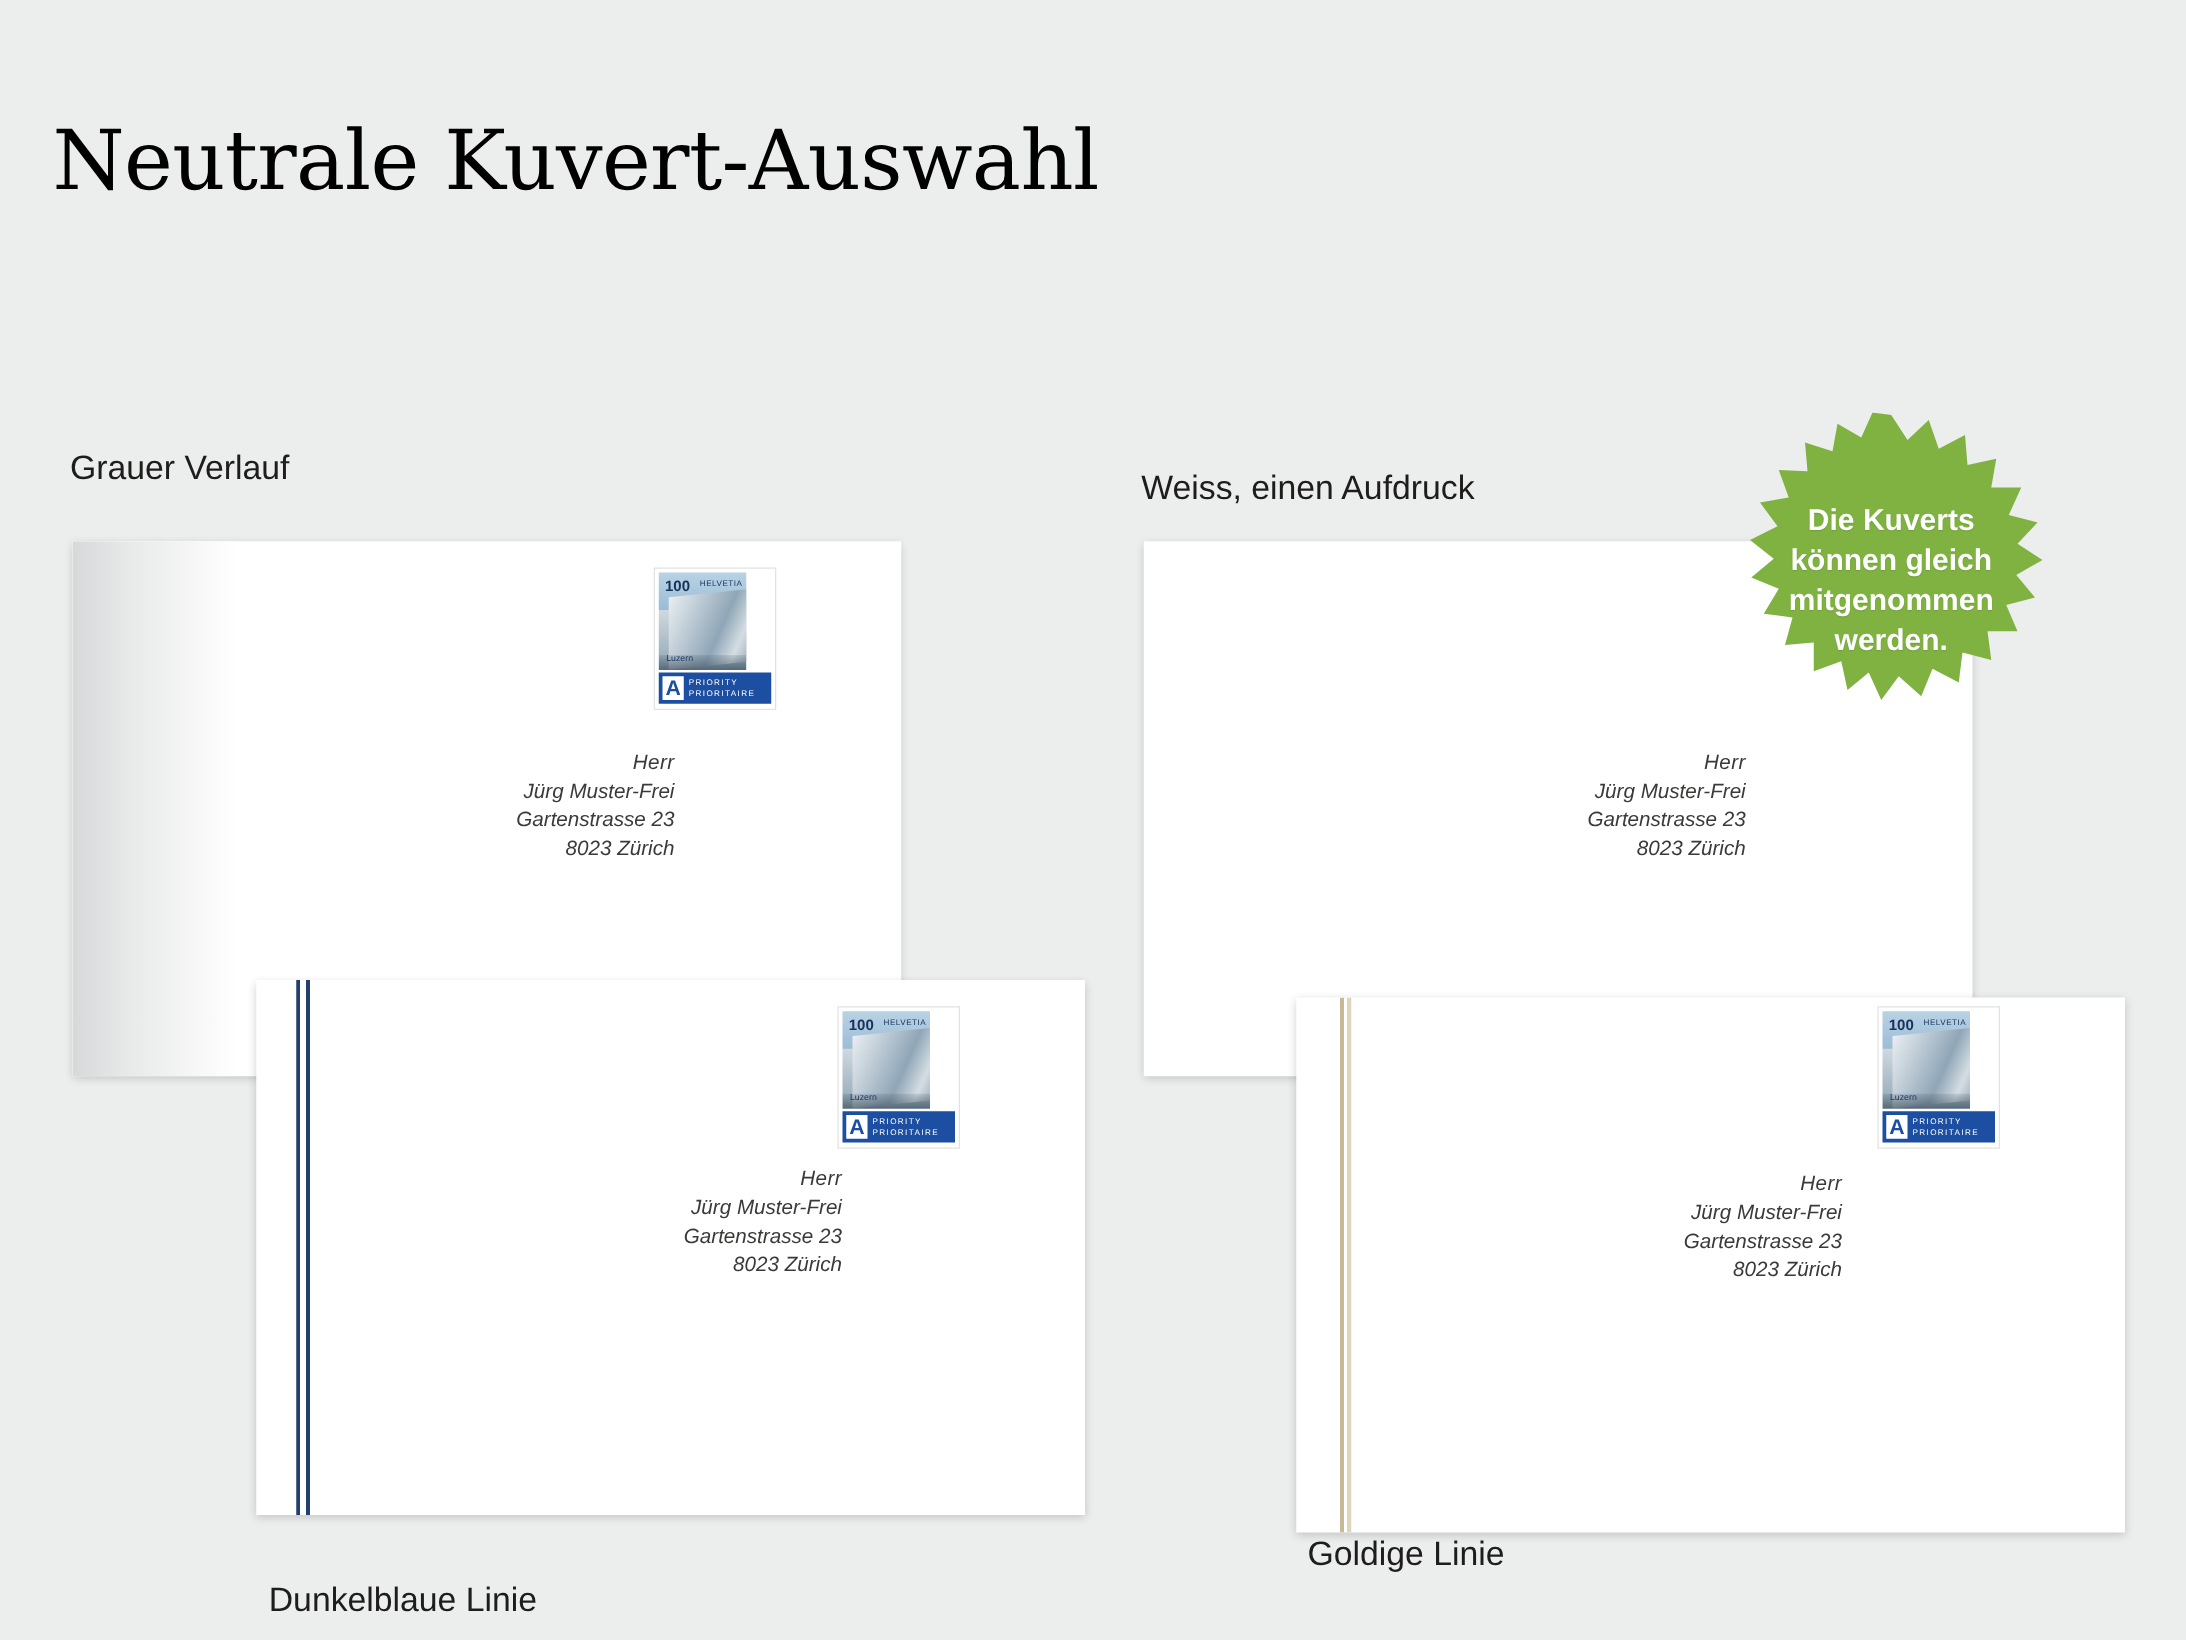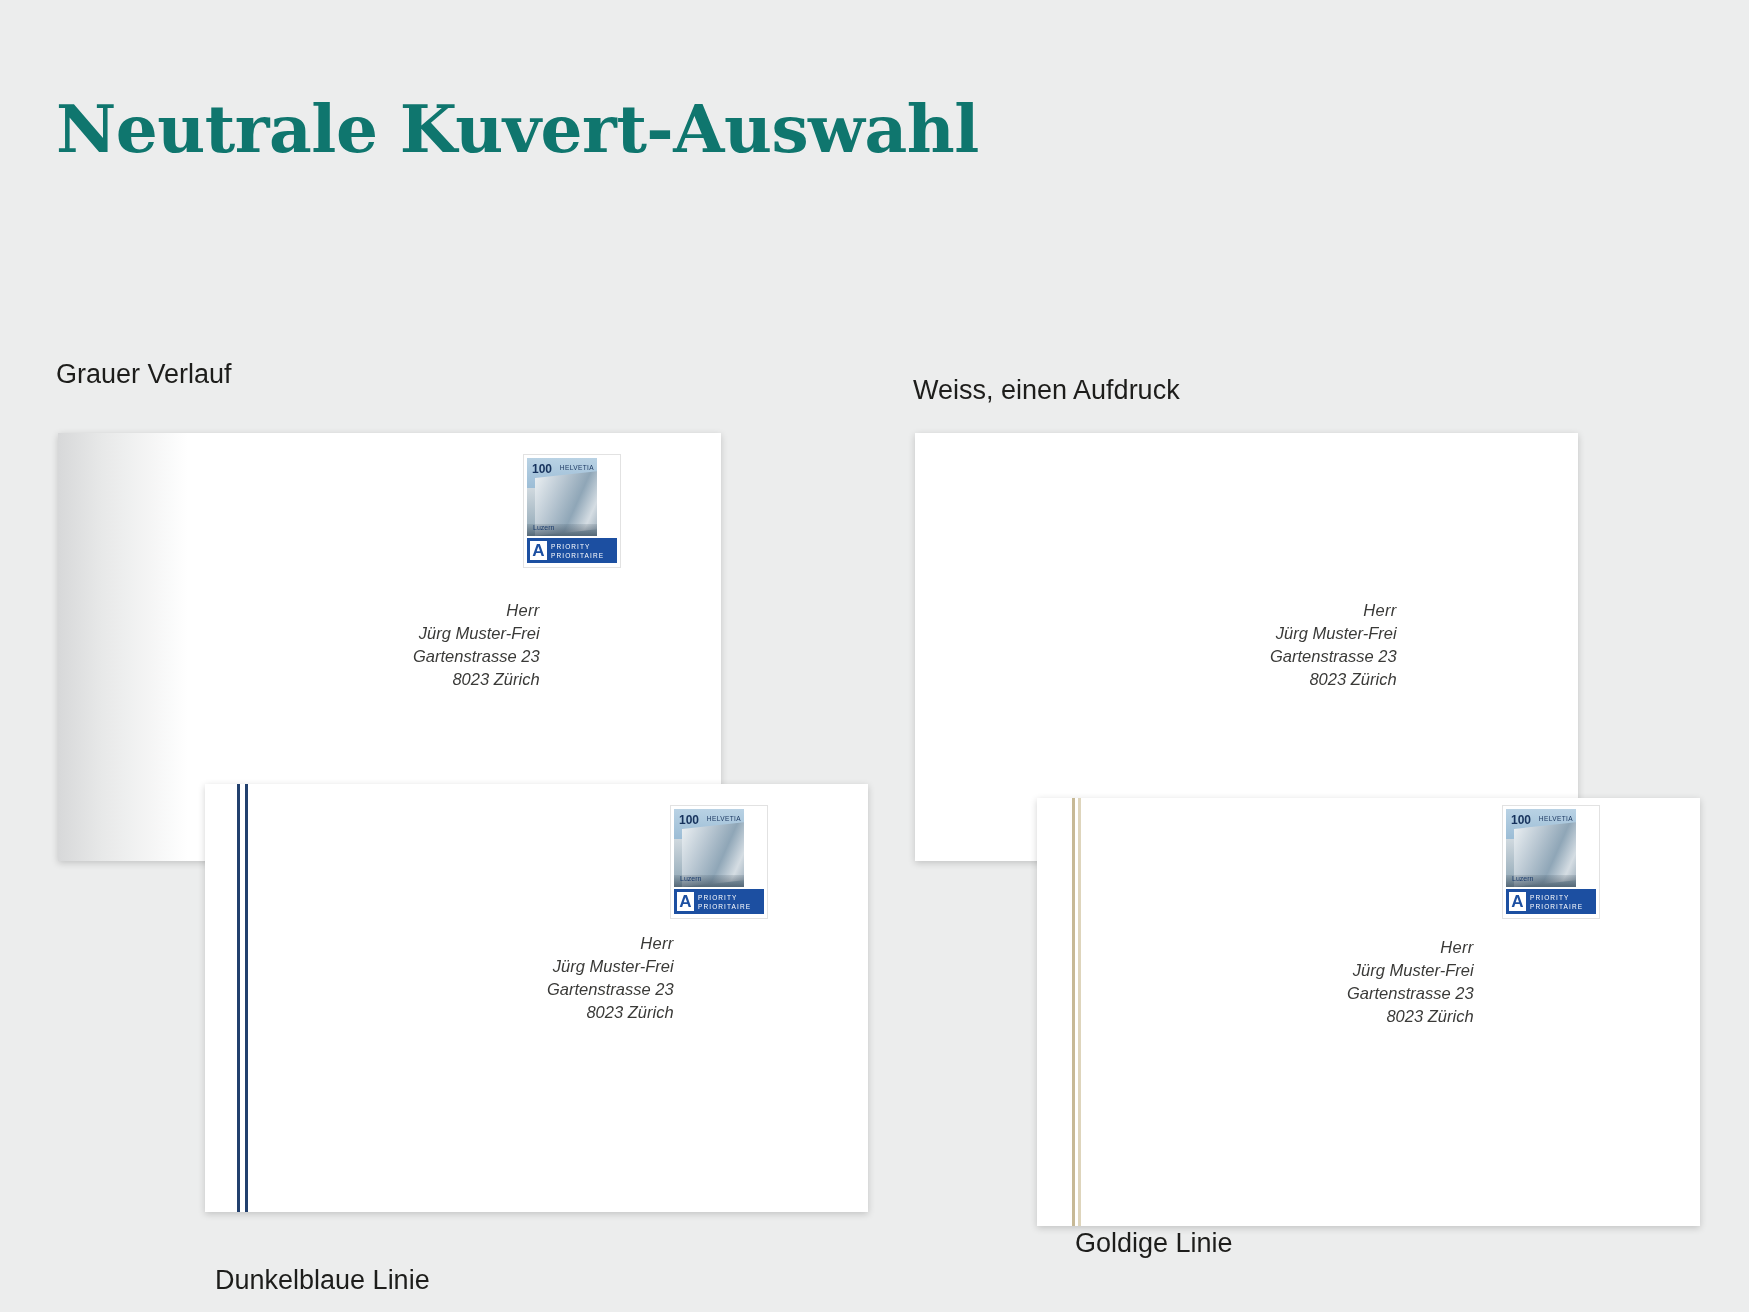--- a/index.html
+++ b/index.html
@@ -15,27 +15,27 @@
     position: relative;
   }
   .page {
     position: absolute;
     inset: 0;
   }
 
   
   .title {
     position: absolute;
-    left: 56px;
+    left: 42px;
     top: 46px;
     font-family: "DejaVu Serif", serif;
-    font-weight: bold;
+    font-weight: normal;
     font-size: 66px;
     letter-spacing: -0.5px;
-    color: #0f766e;
+    color: #000000;
     white-space: nowrap;
   }
   .subtitle {
     position: absolute;
     left: 57px;
     top: 200px;
     font-size: 30px;
     line-height: 47px;
     color: #1d1d1b;
   }
@@ -44,21 +44,21 @@
   
   .label {
     position: absolute;
     font-size: 27px;
     color: #1d1d1b;
     white-space: nowrap;
   }
   .label-grau  { left: 56px;  top: 359px; }
   .label-weiss { left: 913px; top: 375px; }
   .label-blau  { left: 215px; top: 1228px; margin-top: 37px; }
-  .label-gold  { left: 1046px; top: 1228px; margin-left: 29px; }
+  .label-gold  { left: 1046px; top: 1228px; }
 
   
   .envelope {
     position: absolute;
     background: #ffffff;
     box-shadow: 0 2px 7px rgba(0,0,0,0.18);
     overflow: hidden;
   }
   .env-grau  { left: 58px;  top: 433px; width: 663px; height: 428px; }
   .env-weiss { left: 915px; top: 433px; width: 663px; height: 428px; }
@@ -316,14 +316,25 @@
     </div>
 
     <div class="address" style="left:310px; top:138px;">
       <div class="ln1">Herr</div>
       <div>Jürg Muster-Frei</div>
       <div>Gartenstrasse 23</div>
       <div>8023 Zürich</div>
     </div>
   </div>
 
+  <div class="burst">
+    <svg width="270" height="270" viewBox="0 0 270 270">
+      <polygon fill="#7fb241" points="135,2 148,22 165,6 173,29 194,18 196,42 219,37 215,60 239,60 229,82 252,88 236,105 256,118 235,130 250,148 227,154 236,175 212,175 215,198 192,192 189,216 168,205 159,227 141,211 127,230 117,208 100,222 95,199 73,207 73,184 50,186 56,164 33,161 45,141 23,132 41,117 22,102 44,91 30,72 53,68 45,46 68,47 66,24 88,31 92,9 111,20 120,0"></polygon>
+    </svg>
+    <div class="burst-text">
+      <div>Die Kuverts</div>
+      <div>können gleich</div>
+      <div>mitgenommen</div>
+      <div>werden.</div>
+    </div>
+  </div>
 
 </div>
 
 </body></html>

